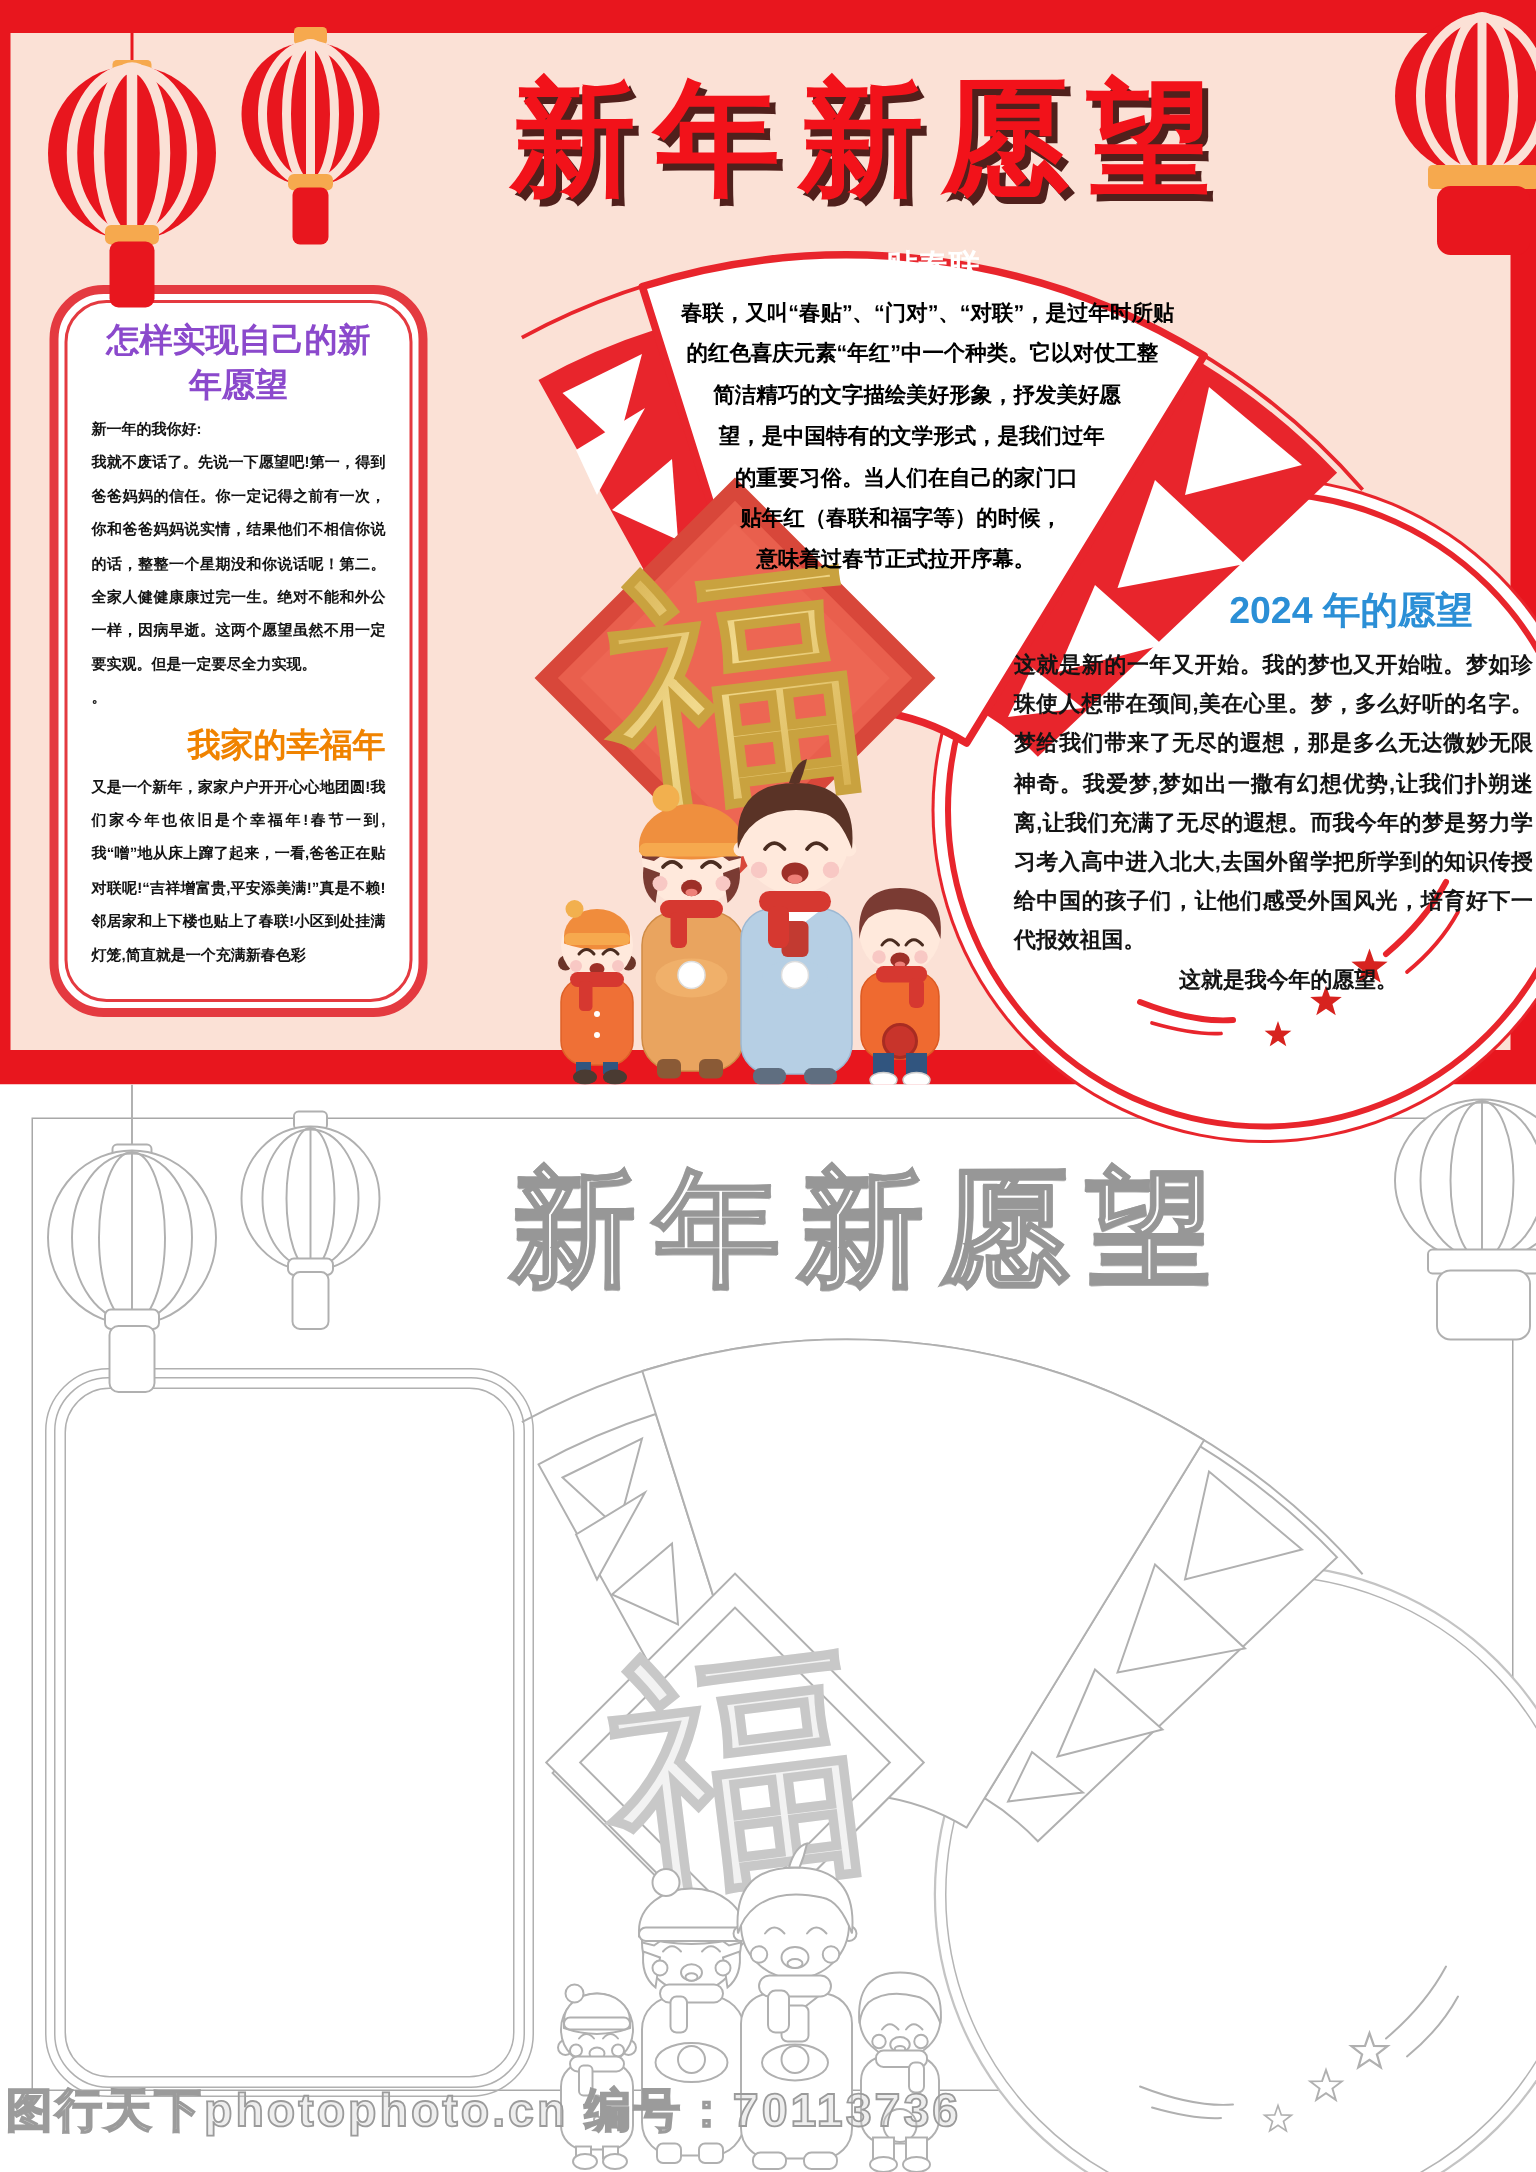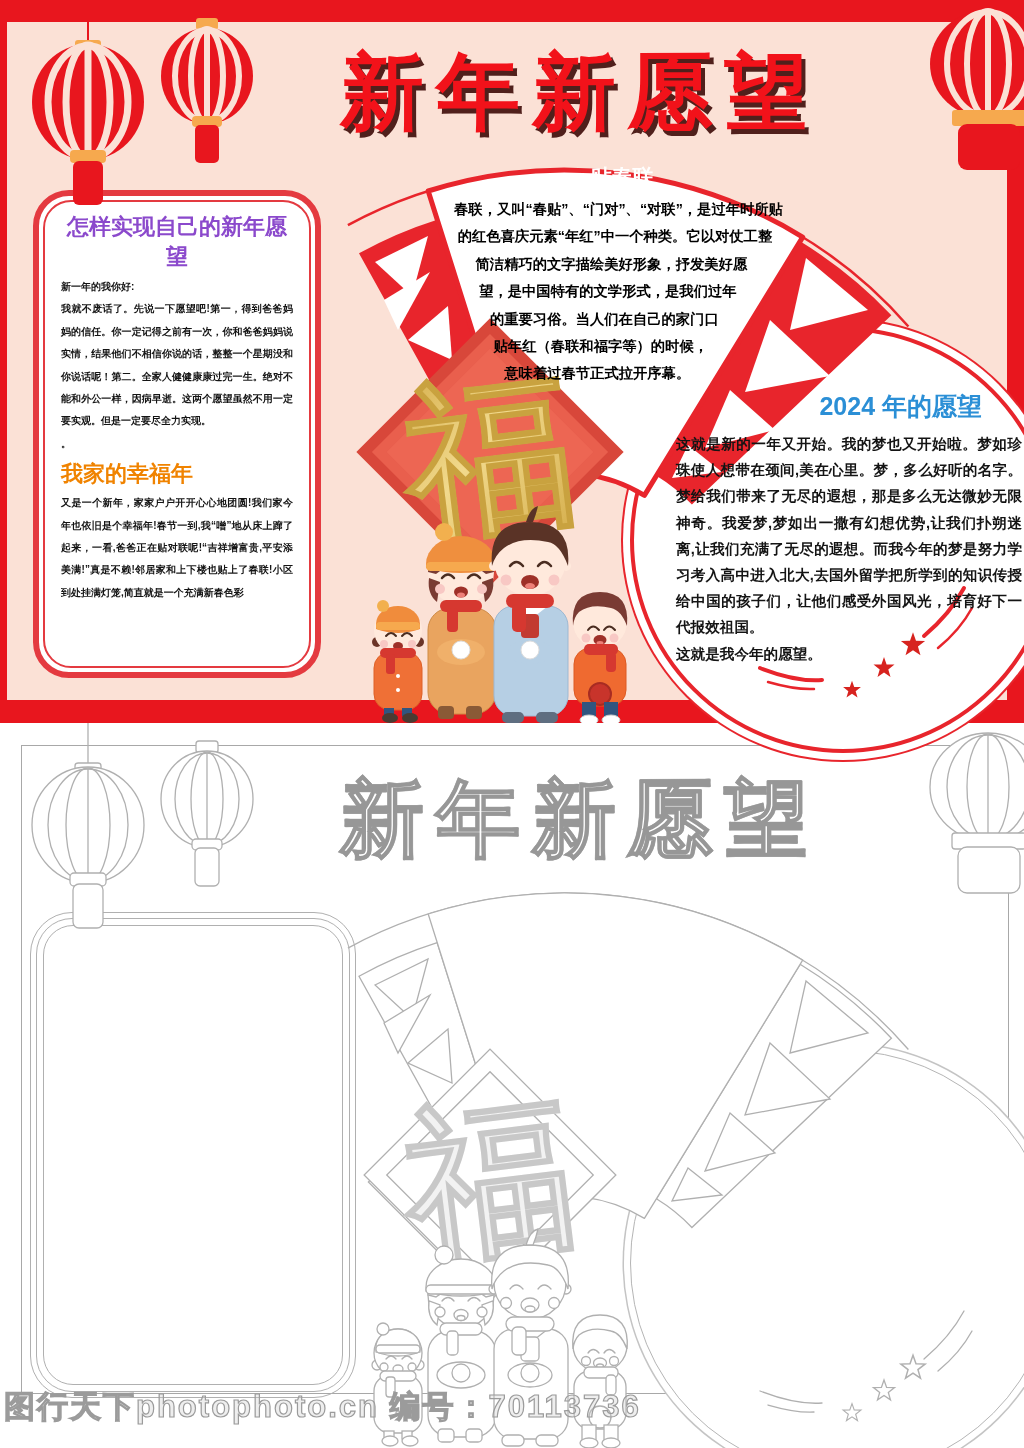--- a/index.html
+++ b/index.html
@@ -6,45 +6,45 @@
   body{width:1024px;height:1448px;position:relative;background:#ffffff;
        font-family:"Liberation Sans","DejaVu Sans",sans-serif;overflow:hidden;}
   .abs{position:absolute;}
   
   #poster{left:0;top:0;width:1024px;height:723px;background:#e8161e;}
   #pink-panel{left:7px;top:22px;width:1000px;height:678px;background:#fbe1d6;}
   #poster-title{left:150px;top:36px;width:860px;text-align:center;z-index:6;
       font-size:84px;font-weight:900;letter-spacing:12px;color:#f2121a;
       text-shadow:4px 5px 0 #50201c;white-space:nowrap;}
   
-  #left-card{left:33px;top:190px;width:288px;height:488px;background:#fff;
+  #left-card{left:33px;top:190px;width:252px;height:488px;background:#fff;
       border:6px solid #e43a40;border-radius:36px;z-index:2;box-sizing:border-box;}
   #left-card .inner{position:absolute;left:4px;top:4px;right:4px;bottom:4px;
       border:2px solid #e43a40;border-radius:28px;padding:8px 16px 6px 16px;overflow:hidden;}
   .card-title{color:#8b49cc;font-size:22px;font-weight:bold;text-align:center;margin:2px 0 4px 0;}
-  .card-sub{color:#f08300;font-size:22px;font-weight:bold;text-align:left;margin:4px 0 3px 0;}
+  .card-sub{color:#f08300;font-size:22px;font-weight:bold;text-align:right;margin:4px 0 3px 0;}
   .card-p{font-size:10px;font-weight:bold;color:#141414;line-height:22.4px;
       text-align:justify;margin:0;}
   
   #fan-text{left:438px;top:196px;width:368px;height:252px;z-index:4;text-align:center;
       font-size:14.3px;font-weight:bold;color:#000000;line-height:27.4px;}
   #fan-text .shape-l{float:left;width:85px;height:252px;shape-outside:polygon(0 0,100% 100%,0 100%);}
   #fan-text .shape-r{float:right;width:150px;height:252px;shape-outside:polygon(100% 0,100% 100%,0 100%);}
   #fan-title{left:438px;top:163px;width:368px;text-align:center;z-index:4;
       font-size:21px;font-weight:bold;color:#ffffff;}
   
   #circle-card{left:630px;top:327px;width:426px;height:426px;border-radius:50%;
       background:#fff;border:4px solid #e8252c;z-index:1;box-sizing:border-box;
       box-shadow:0 0 0 7px #fff,0 0 0 9px #e8252c;}
   #circle-text{left:676px;top:390px;width:346px;z-index:4;}
   #circle-text .c-title{color:#2b8fd6;font-size:25px;font-weight:bold;text-align:right;margin:0 40px 8px 0;}
   #circle-text .c-body{font-size:14.6px;font-weight:bold;color:#141414;line-height:26.2px;
       text-align:justify;margin:0;}
   #circle-text .c-close{font-size:14.6px;font-weight:bold;color:#141414;line-height:26.2px;
-      text-align:left;margin:0 90px 0 0;}
+      text-align:right;margin:0 90px 0 0;}
   #poster-art{left:0;top:0;width:1024px;height:723px;z-index:3;}
   
   #sketch{left:0;top:723px;width:1024px;height:725px;background:#fff;}
   #sketch-frame{left:21px;top:22px;width:986px;height:647px;border:1px solid #a8a8a8;}
   #sketch-title{left:150px;top:40px;width:860px;text-align:center;z-index:5;
       font-size:84px;font-weight:900;letter-spacing:12px;color:#ffffff;white-space:nowrap;
       -webkit-text-stroke:1.5px #979797;
       text-shadow:-1px 0 #b5b5b5,1px 0 #b5b5b5,0 -1px #b5b5b5,0 1px #b5b5b5;}
   .sk-card{left:30px;top:189px;width:326px;height:486px;border:1.5px solid #b0b0b0;
       border-radius:42px;box-sizing:border-box;}

